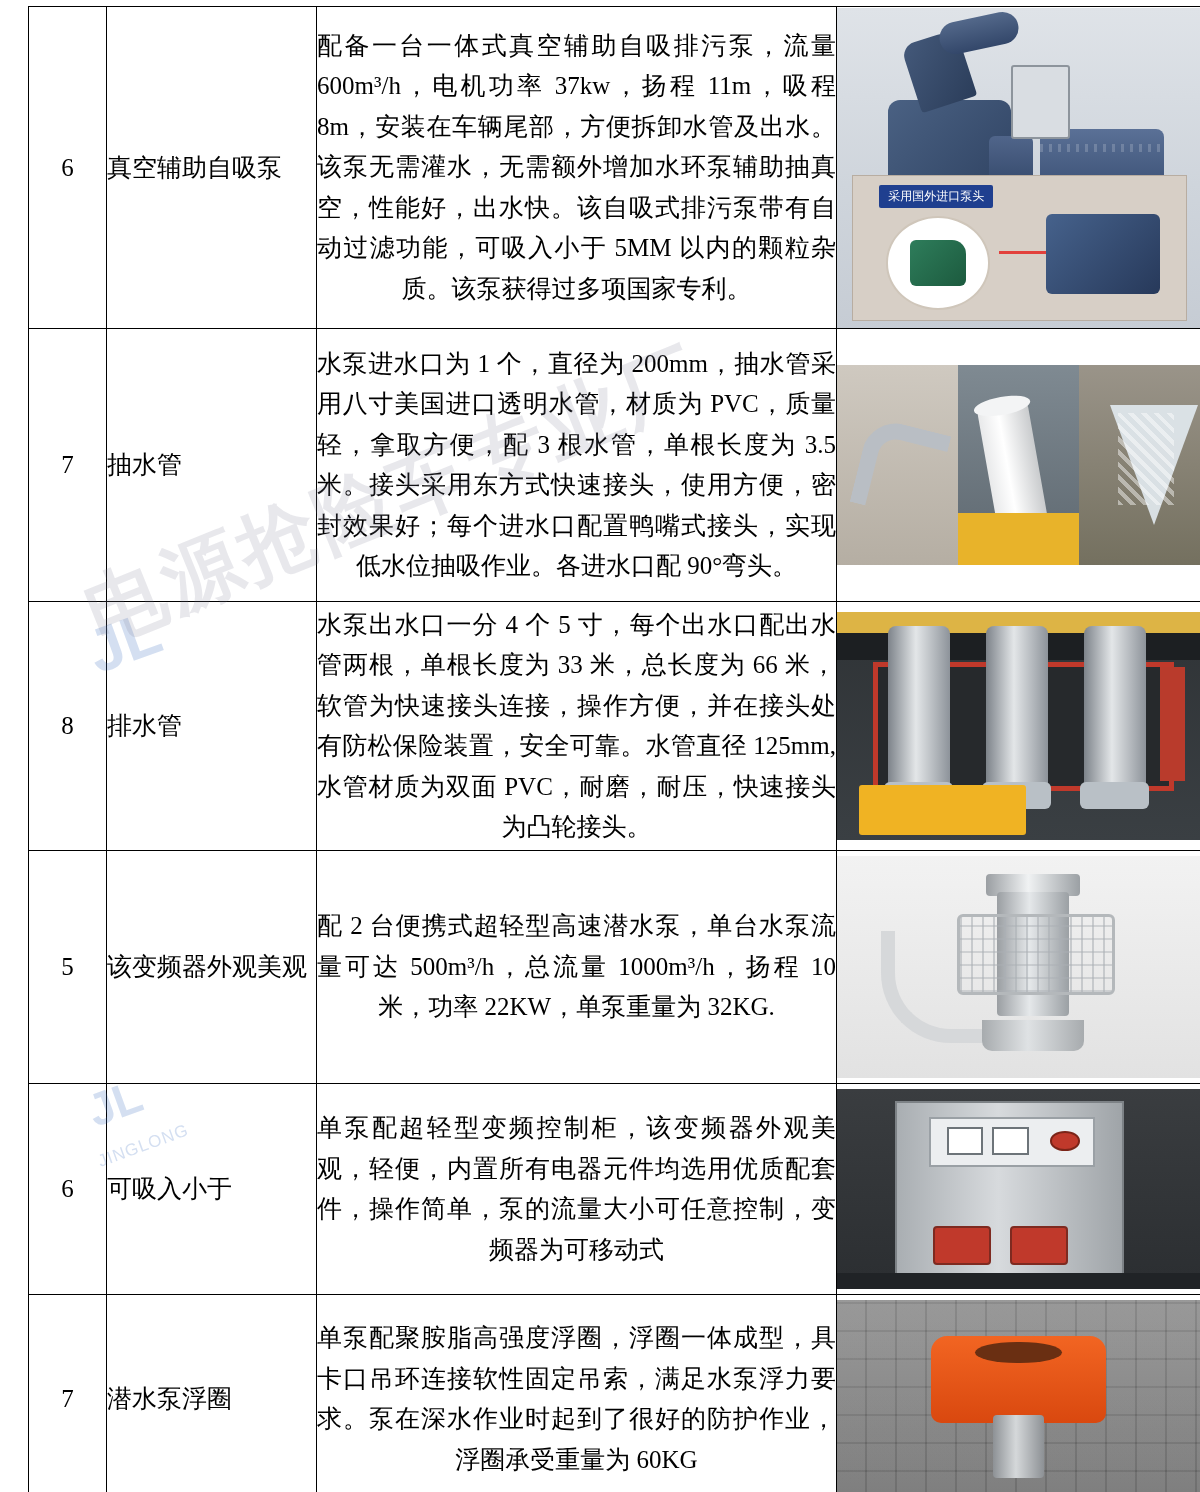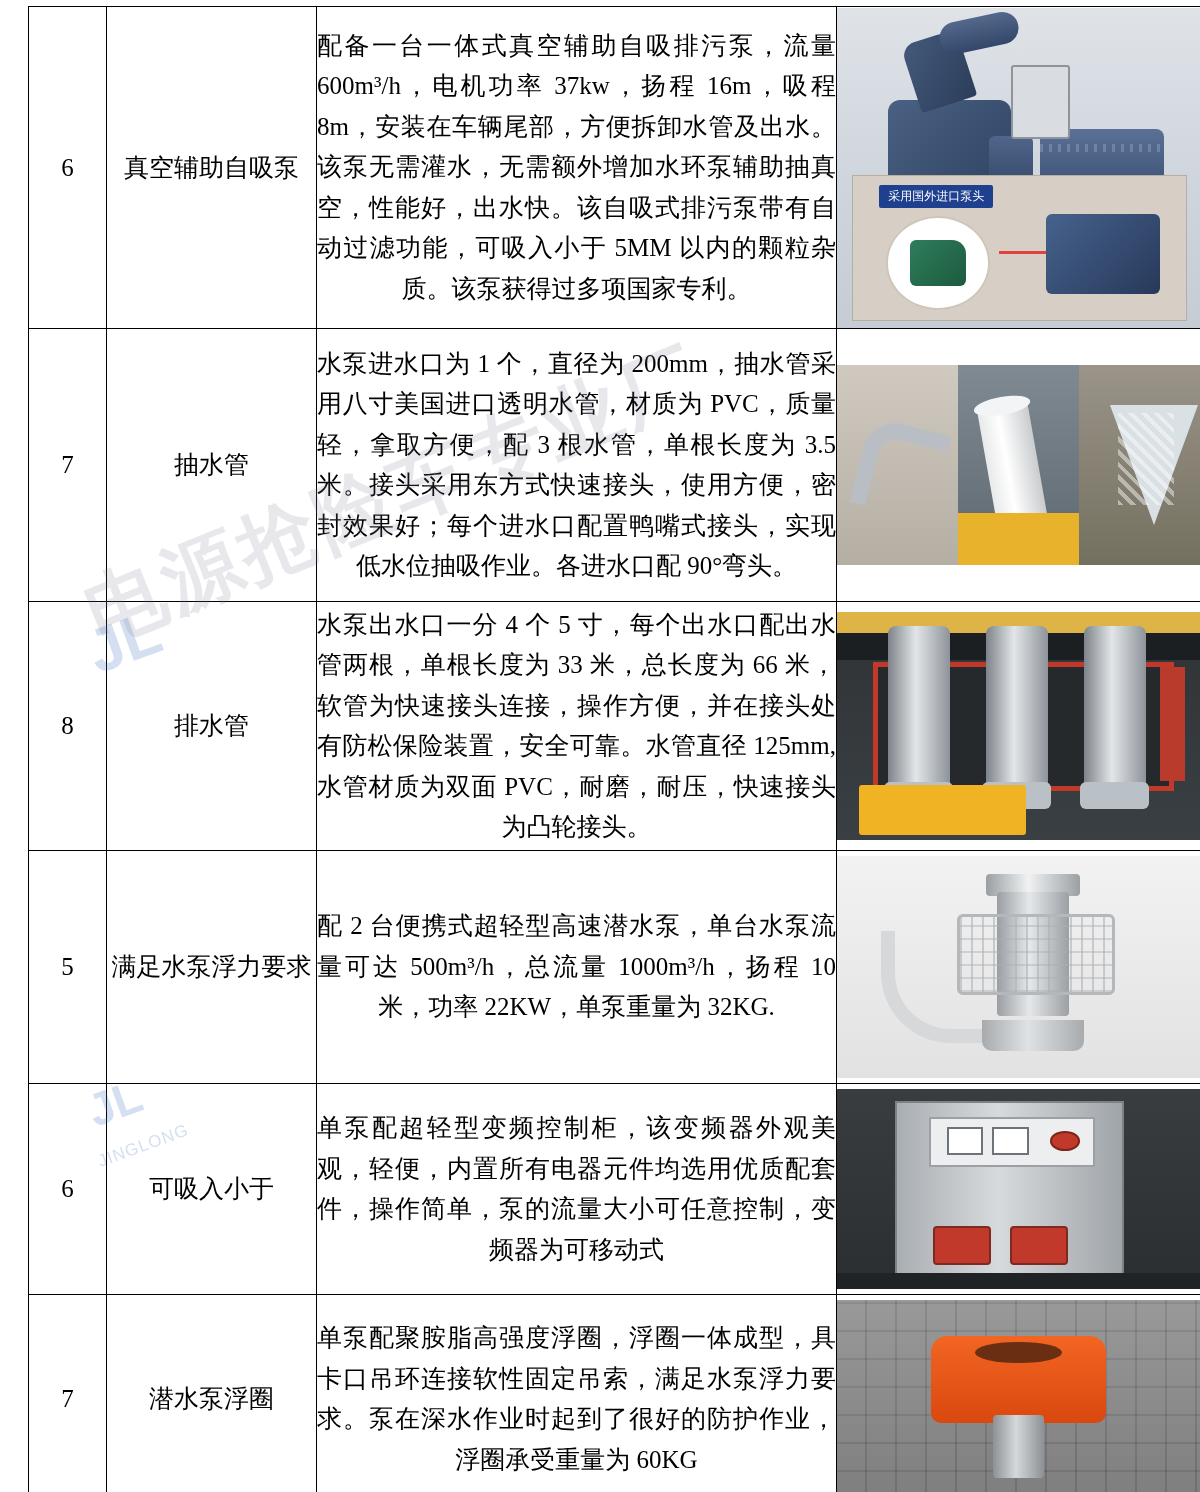--- a/index.html
+++ b/index.html
@@ -95,21 +95,20 @@
   .col-name { width: 210px; }
   .col-desc { width: 520px; }
   .col-img { width: 364px; }
 
   .cell-no {
     text-align: center;
     font-size: 25px;
     color: #000;
   }
   .cell-name {
-    text-align: center;
     font-size: 25px;
     line-height: 1.5;
     color: #000;
     padding: 6px 8px;
   }
   .cell-desc {
     font-size: 25px;
     line-height: 1.62;
     color: #000;
     padding: 10px 14px;
@@ -408,21 +407,21 @@
       <col class="col-no">
       <col class="col-name">
       <col class="col-desc">
       <col class="col-img">
     </colgroup>
     <tbody>
 
       <tr style="height:322px;">
         <td class="cell-no">6</td>
         <td class="cell-name">真空辅助自吸泵</td>
-        <td class="cell-desc">配备一台一体式真空辅助自吸排污泵，流量 600m³/h，电机功率 37kw，扬程 16m，吸程 8m，安装在车辆尾部，方便拆卸水管及出水。该泵无需灌水，无需额外增加水环泵辅助抽真空，性能好，出水快。该自吸式排污泵带有自动过滤功能，可吸入小于 5MM 以内的颗粒杂质。该泵获得过多项国家专利。</td>
+        <td class="cell-desc">配备一台一体式真空辅助自吸排污泵，流量 600m³/h，电机功率 37kw，扬程 11m，吸程 8m，安装在车辆尾部，方便拆卸水管及出水。该泵无需灌水，无需额外增加水环泵辅助抽真空，性能好，出水快。该自吸式排污泵带有自动过滤功能，可吸入小于 5MM 以内的颗粒杂质。该泵获得过多项国家专利。</td>
         <td class="cell-img">
           <div class="imgbox" style="height:320px;">
             <div class="illus p1">
               <div class="base"></div>
               <div class="pumpbody"></div>
               <div class="tank"></div>
               <div class="inlet"></div>
               <div class="inlet2"></div>
               <div class="motor"></div>
               <div class="ctrl"></div>
@@ -475,21 +474,21 @@
               <div class="tube t3"></div>
               <div class="redbar"></div>
               <div class="yellowbox"></div>
             </div>
           </div>
         </td>
       </tr>
 
       <tr style="height:232px;">
         <td class="cell-no">5</td>
-        <td class="cell-name">满足水泵浮力要求</td>
+        <td class="cell-name">该变频器外观美观</td>
         <td class="cell-desc">配 2 台便携式超轻型高速潜水泵，单台水泵流量可达 500m³/h，总流量 1000m³/h，扬程 10 米，功率 22KW，单泵重量为 32KG.</td>
         <td class="cell-img">
           <div class="imgbox" style="height:222px;margin:5px 0;">
             <div class="illus p4">
               <div class="hose"></div>
               <div class="top"></div>
               <div class="body"></div>
               <div class="cage"></div>
               <div class="foot"></div>
             </div>

